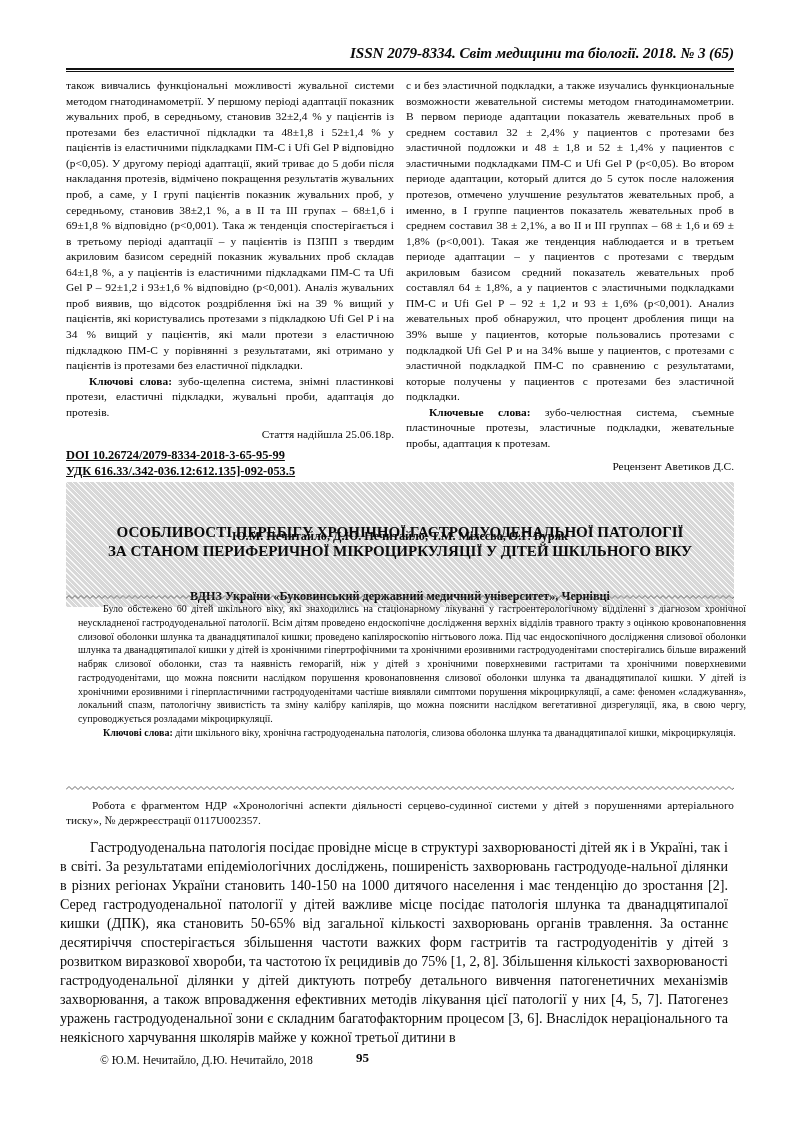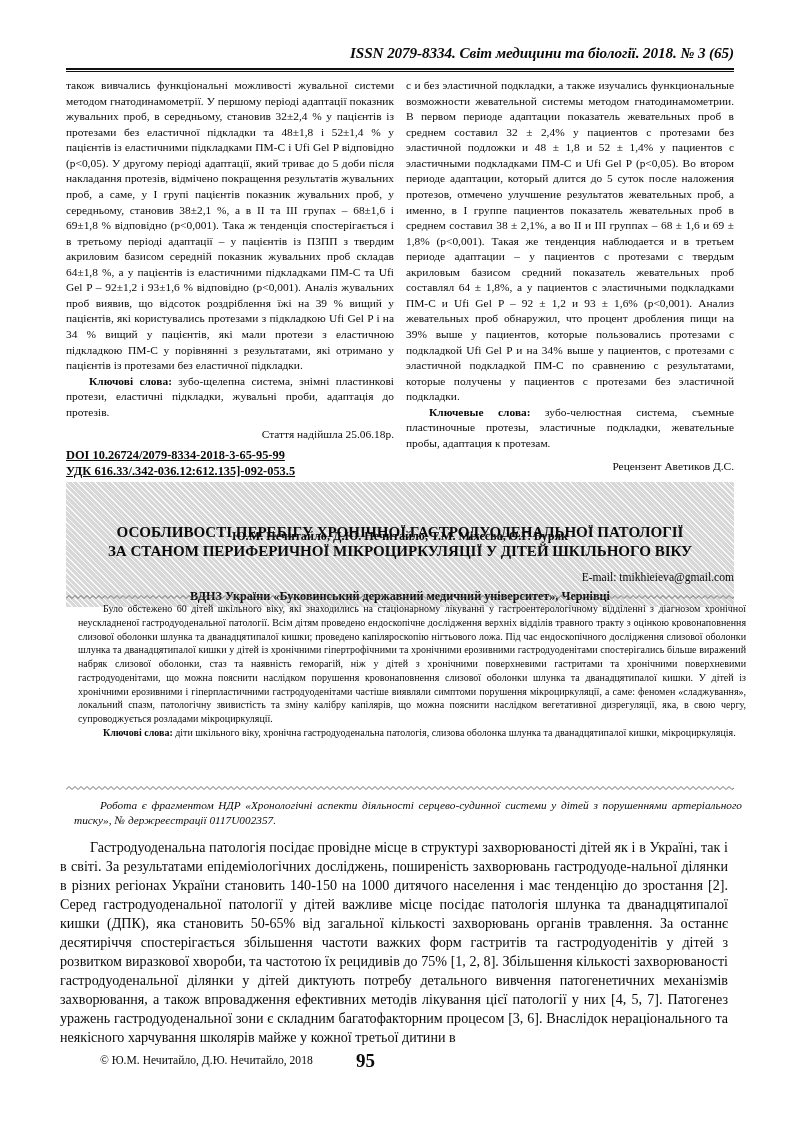--- a/index.html
+++ b/index.html
@@ -151,25 +151,24 @@
     font-size: 10px;
     line-height: 1.375;
     text-align: justify;
   }
   .abstract p { margin: 0; }
   .abstract p.indent { text-indent: 25px; }
 
   
   .funding-note {
     position: absolute;
-    left: 74px;
+    left: 66px;
     top: 798px;
     width: 668px;
     font-size: 11.3px;
-    font-style: italic;
     line-height: 1.37;
     text-align: justify;
     text-indent: 26px;
   }
 
   
   .body-text {
     position: absolute;
     left: 60px;
     top: 838px;
@@ -192,21 +191,21 @@
     position: absolute;
     left: 34px;
     top: 0;
     font-size: 11.6px;
     white-space: nowrap;
   }
   .page-number {
     position: absolute;
     left: 290px;
     top: -4px;
-    font-size: 19px;
+    font-size: 13px;
     font-weight: bold;
   }
 </style>
 </head>
 <body>
 
 <div class="page">
 
   <div class="running-head">ISSN 2079-8334. Світ медицини та біології. 2018. № 3 (65)</div>
   <div class="head-rule"></div>
@@ -235,21 +234,20 @@
   <div class="authors-banner">
     <div class="line">Ю.М. Нечитайло, Д.Ю. Нечитайло, Т.М. Міхєєва, О.Г. Буряк</div>
     <div class="line">ВДНЗ України «Буковинський державний медичний університет», Чернівці</div>
   </div>
 
   <div class="doc-title">
     <div class="line">ОСОБЛИВОСТІ ПЕРЕБІГУ ХРОНІЧНОЇ ГАСТРОДУОДЕНАЛЬНОЇ ПАТОЛОГІЇ</div>
     <div class="line">ЗА СТАНОМ ПЕРИФЕРИЧНОЇ МІКРОЦИРКУЛЯЦІЇ У ДІТЕЙ ШКІЛЬНОГО ВІКУ</div>
   </div>
 
-  <div class="email-line">E-mail: tmikhieieva@gmail.com</div>
 
   <div class="wavy" id="wavy-top">
     <svg width="668" height="6" viewBox="0 0 668 6" preserveAspectRatio="none" aria-hidden="true">
       <path d="M0 4.5 L3 1.5 L6 4.5 L9 1.5 L12 4.5 L15 1.5 L18 4.5 L21 1.5 L24 4.5 L27 1.5 L30 4.5 L33 1.5 L36 4.5 L39 1.5 L42 4.5 L45 1.5 L48 4.5 L51 1.5 L54 4.5 L57 1.5 L60 4.5 L63 1.5 L66 4.5 L69 1.5 L72 4.5 L75 1.5 L78 4.5 L81 1.5 L84 4.5 L87 1.5 L90 4.5 L93 1.5 L96 4.5 L99 1.5 L102 4.5 L105 1.5 L108 4.5 L111 1.5 L114 4.5 L117 1.5 L120 4.5 L123 1.5 L126 4.5 L129 1.5 L132 4.5 L135 1.5 L138 4.5 L141 1.5 L144 4.5 L147 1.5 L150 4.5 L153 1.5 L156 4.5 L159 1.5 L162 4.5 L165 1.5 L168 4.5 L171 1.5 L174 4.5 L177 1.5 L180 4.5 L183 1.5 L186 4.5 L189 1.5 L192 4.5 L195 1.5 L198 4.5 L201 1.5 L204 4.5 L207 1.5 L210 4.5 L213 1.5 L216 4.5 L219 1.5 L222 4.5 L225 1.5 L228 4.5 L231 1.5 L234 4.5 L237 1.5 L240 4.5 L243 1.5 L246 4.5 L249 1.5 L252 4.5 L255 1.5 L258 4.5 L261 1.5 L264 4.5 L267 1.5 L270 4.5 L273 1.5 L276 4.5 L279 1.5 L282 4.5 L285 1.5 L288 4.5 L291 1.5 L294 4.5 L297 1.5 L300 4.5 L303 1.5 L306 4.5 L309 1.5 L312 4.5 L315 1.5 L318 4.5 L321 1.5 L324 4.5 L327 1.5 L330 4.5 L333 1.5 L336 4.5 L339 1.5 L342 4.5 L345 1.5 L348 4.5 L351 1.5 L354 4.5 L357 1.5 L360 4.5 L363 1.5 L366 4.5 L369 1.5 L372 4.5 L375 1.5 L378 4.5 L381 1.5 L384 4.5 L387 1.5 L390 4.5 L393 1.5 L396 4.5 L399 1.5 L402 4.5 L405 1.5 L408 4.5 L411 1.5 L414 4.5 L417 1.5 L420 4.5 L423 1.5 L426 4.5 L429 1.5 L432 4.5 L435 1.5 L438 4.5 L441 1.5 L444 4.5 L447 1.5 L450 4.5 L453 1.5 L456 4.5 L459 1.5 L462 4.5 L465 1.5 L468 4.5 L471 1.5 L474 4.5 L477 1.5 L480 4.5 L483 1.5 L486 4.5 L489 1.5 L492 4.5 L495 1.5 L498 4.5 L501 1.5 L504 4.5 L507 1.5 L510 4.5 L513 1.5 L516 4.5 L519 1.5 L522 4.5 L525 1.5 L528 4.5 L531 1.5 L534 4.5 L537 1.5 L540 4.5 L543 1.5 L546 4.5 L549 1.5 L552 4.5 L555 1.5 L558 4.5 L561 1.5 L564 4.5 L567 1.5 L570 4.5 L573 1.5 L576 4.5 L579 1.5 L582 4.5 L585 1.5 L588 4.5 L591 1.5 L594 4.5 L597 1.5 L600 4.5 L603 1.5 L606 4.5 L609 1.5 L612 4.5 L615 1.5 L618 4.5 L621 1.5 L624 4.5 L627 1.5 L630 4.5 L633 1.5 L636 4.5 L639 1.5 L642 4.5 L645 1.5 L648 4.5 L651 1.5 L654 4.5 L657 1.5 L660 4.5 L663 1.5 L666 4.5 L668 3" fill="none" stroke="#5a5a5a" stroke-width="0.9"></path>
     </svg>
   </div>
 
   <div class="abstract">
     <p class="indent">Було обстежено 60 дітей шкільного віку, які знаходились на стаціонарному лікуванні у гастроентерологічному відділенні з діагнозом хронічної неускладненої гастродуоденальної патології. Всім дітям проведено ендоскопічне дослідження верхніх відділів травного тракту з оцінкою кровонаповнення слизової оболонки шлунка та дванадцятипалої кишки; проведено капіляроскопію нігтьового ложа. Під час ендоскопічного дослідження слизової оболонки шлунка та дванадцятипалої кишки у дітей із хронічними гіпертрофічними та хронічними ерозивними гастродуоденітами спостерігались більше виражений набряк слизової оболонки, стаз та наявність геморагій, ніж у дітей з хронічними поверхневими гастритами та хронічними поверхневими гастродуоденітами, що можна пояснити наслідком порушення кровонаповнення слизової оболонки шлунка та дванадцятипалої кишки. У дітей із хронічними ерозивними і гіперпластичними гастродуоденітами частіше виявляли симптоми порушення мікроциркуляції, а саме: феномен «сладжування», локальний спазм, патологічну звивистість та зміну калібру капілярів, що можна пояснити наслідком вегетативної дизрегуляції, яка, в свою чергу, супроводжується розладами мікроциркуляції.</p>
     <p class="indent"><span class="kw-label">Ключові слова:</span><span> діти шкільного віку, хронічна гастродуоденальна патологія, слизова оболонка шлунка та дванадцятипалої кишки, мікроциркуляція.</span></p>

